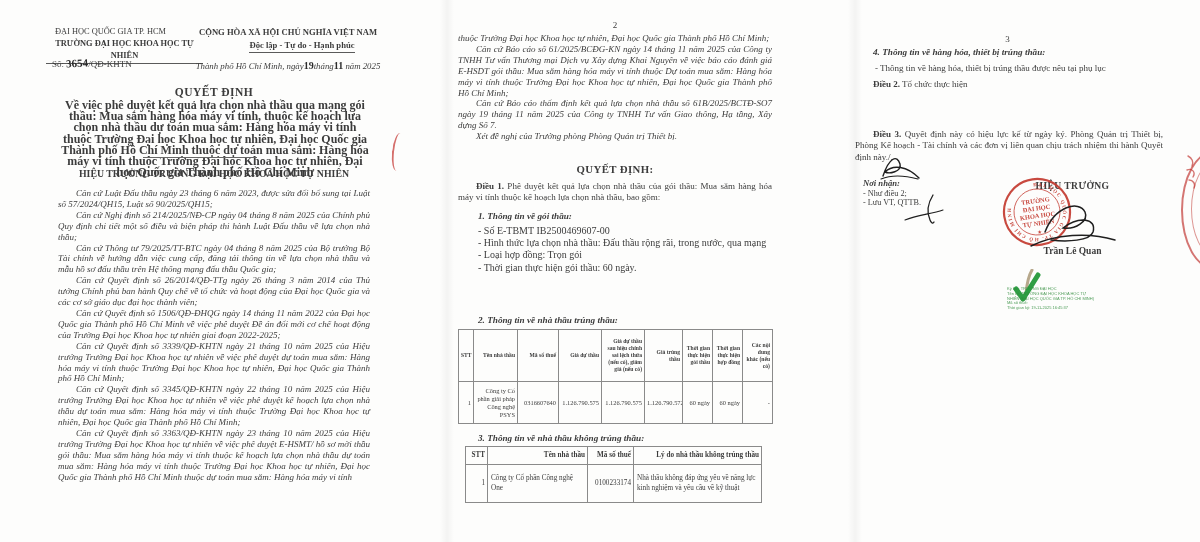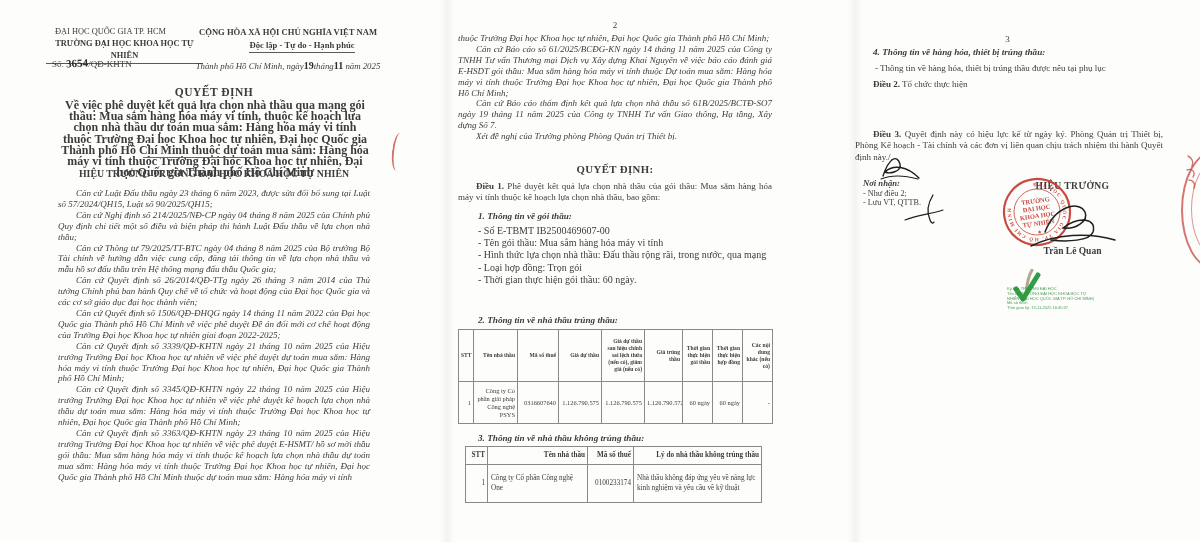--- a/index.html
+++ b/index.html
@@ -130,21 +130,20 @@
       <p>Căn cứ Báo cáo thẩm định kết quả lựa chọn nhà thầu số 61B/2025/BCTĐ-SO7 ngày 19 tháng 11 năm 2025 của Công ty TNHH Tư vấn Giao thông, Hạ tầng, Xây dựng Số 7.</p>
       <p>Xét đề nghị của Trưởng phòng Phòng Quản trị Thiết bị.</p>
     </div>
     <div class="abs ctr b p2-heading">QUYẾT ĐỊNH:</div>
     <div class="abs p2-art1">
       <p class="artp"><span class="b">Điều 1.</span><span> Phê duyệt kết quả lựa chọn nhà thầu của gói thầu: Mua sắm hàng hóa máy vi tính thuộc kế hoạch lựa chọn nhà thầu, bao gồm:</span></p>
     </div>
     <div class="abs sech p2-sec1">1. Thông tin về gói thầu:</div>
     <div class="abs p2-bullets">
       <div>- Số E-TBMT IB2500469607-00</div>
-      <div>- Tên gói thầu: Mua sắm hàng hóa máy vi tính</div>
       <div>- Hình thức lựa chọn nhà thầu: Đấu thầu rộng rãi, trong nước, qua mạng</div>
       <div>- Loại hợp đồng: Trọn gói</div>
       <div>- Thời gian thực hiện gói thầu: 60 ngày.</div>
     </div>
     <div class="abs sech p2-sec2">2. Thông tin về nhà thầu trúng thầu:</div>
 
     <table class="abs t1">
       <colgroup>
         <col style="width:15px">
           <col style="width:44px">

